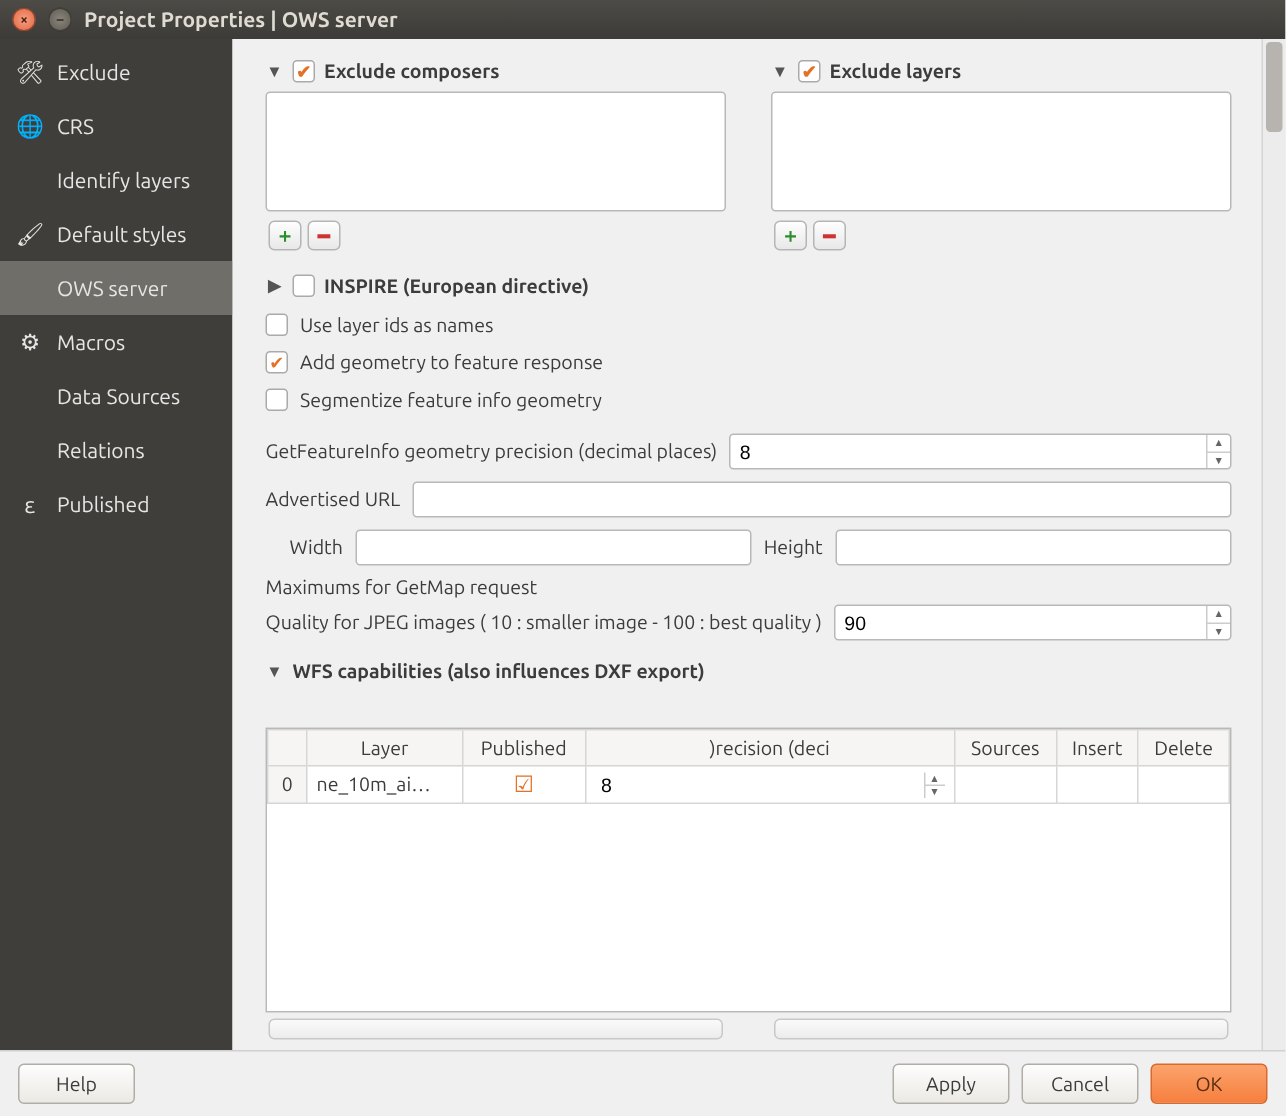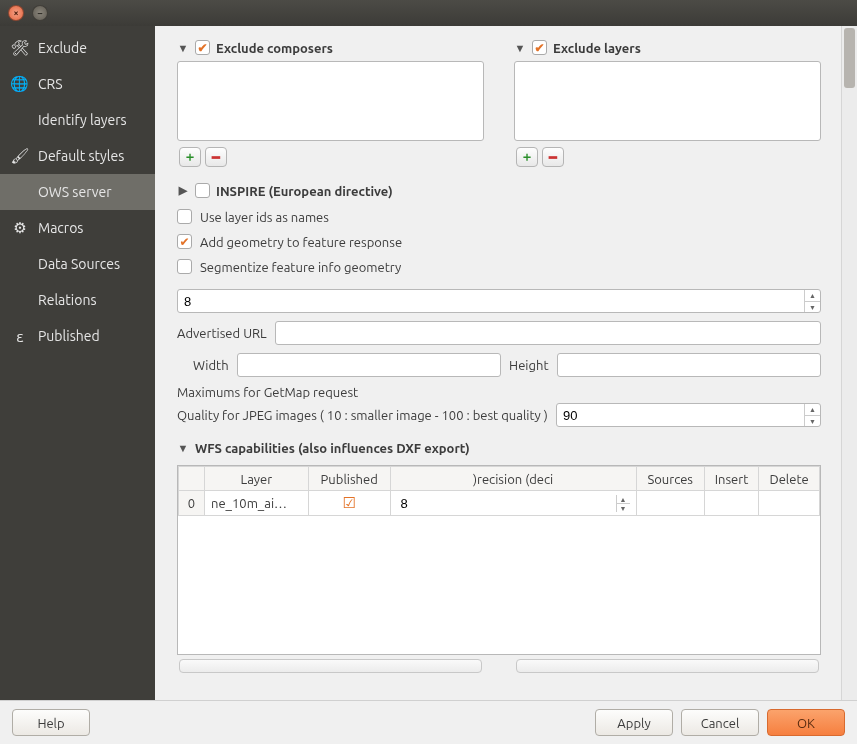--- a/index.html
+++ b/index.html
@@ -136,21 +136,21 @@
     display:inline-flex;align-items:center;justify-content:center;font-size:12px;
   }
   .qcheck.checked{ color:#e37227; } .qcheck:not(.checked){ color:transparent;}
 
   .sub-indent { padding-left:16px; }
   .mt6{margin-top:6px;}
   .mt10{margin-top:10px;}
 
   
   .table-wrap{
-    border:1px solid #b8b8b8;background:#fff;margin-top:4px;
+    border:1px solid #b8b8b8;background:#fff;margin-top:24px;
     height:190px;
   }
   table{border-collapse:collapse;width:100%;font-size:13px;}
   th,td{border:1px solid #d6d6d6;padding:3px 6px;text-align:left;height:24px;}
   th{background:#f6f5f3;font-weight:normal;text-align:center;}
   th:first-child,td.idx{width:26px;background:#f6f5f3;text-align:center;}
   td.center{text-align:center;}
   .cell-check{ color:#e37227; font-size:15px;}
   .cell-spin{ display:flex;align-items:center;}
   .cell-spin input{flex:1;border:none;padding:0 4px;background:transparent;font-size:13px;}
@@ -177,20 +177,21 @@
     border:1px solid #c8c8c8;border-radius:4px;height:14px;margin:4px 2px 0;
     background:linear-gradient(#fafafa,#ececec);
   }
 </style>
 </head>
 <body>
 
 <div class="titlebar">
   <span class="window-btn btn-close">×</span>
   <span class="window-btn btn-min">–</span>
+  <span>Project Properties | OWS server</span>
 </div>
 
 <div class="body-row">
 
   <div class="sidebar">
     <div class="sidebar-item">
       <span class="side-icon">🛠</span>
       <span>Exclude</span>
     </div>
     <div class="sidebar-item">
@@ -272,20 +273,21 @@
       <div class="checkrow">
         <span class="qcheck checked">✔</span>
         <span>Add geometry to feature response</span>
       </div>
       <div class="checkrow">
         <span class="qcheck">✔</span>
         <span>Segmentize feature info geometry</span>
       </div>
 
       <div class="row mt6">
+        <span class="row-label">GetFeatureInfo geometry precision (decimal places)</span>
         <div class="spinbox" style="flex:1">
           <input class="text-input" value="8" style="">
           <div class="spin-btns">
               <div>▲</div>
               <div>▼</div>
             </div>
         </div>
       </div>
 
       <div class="row">

